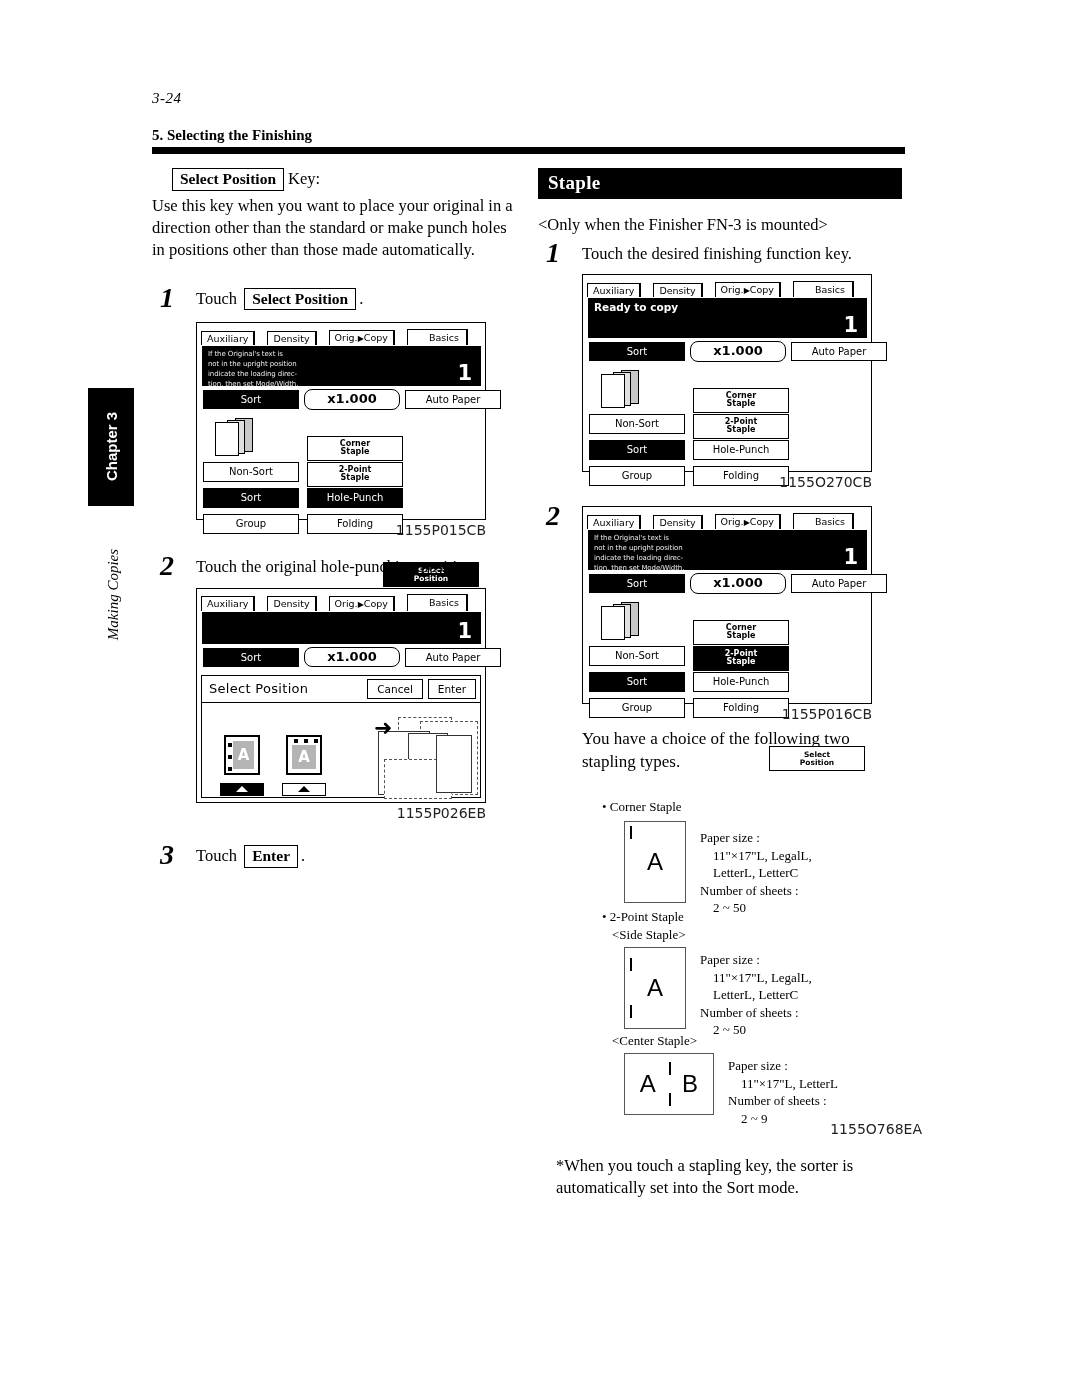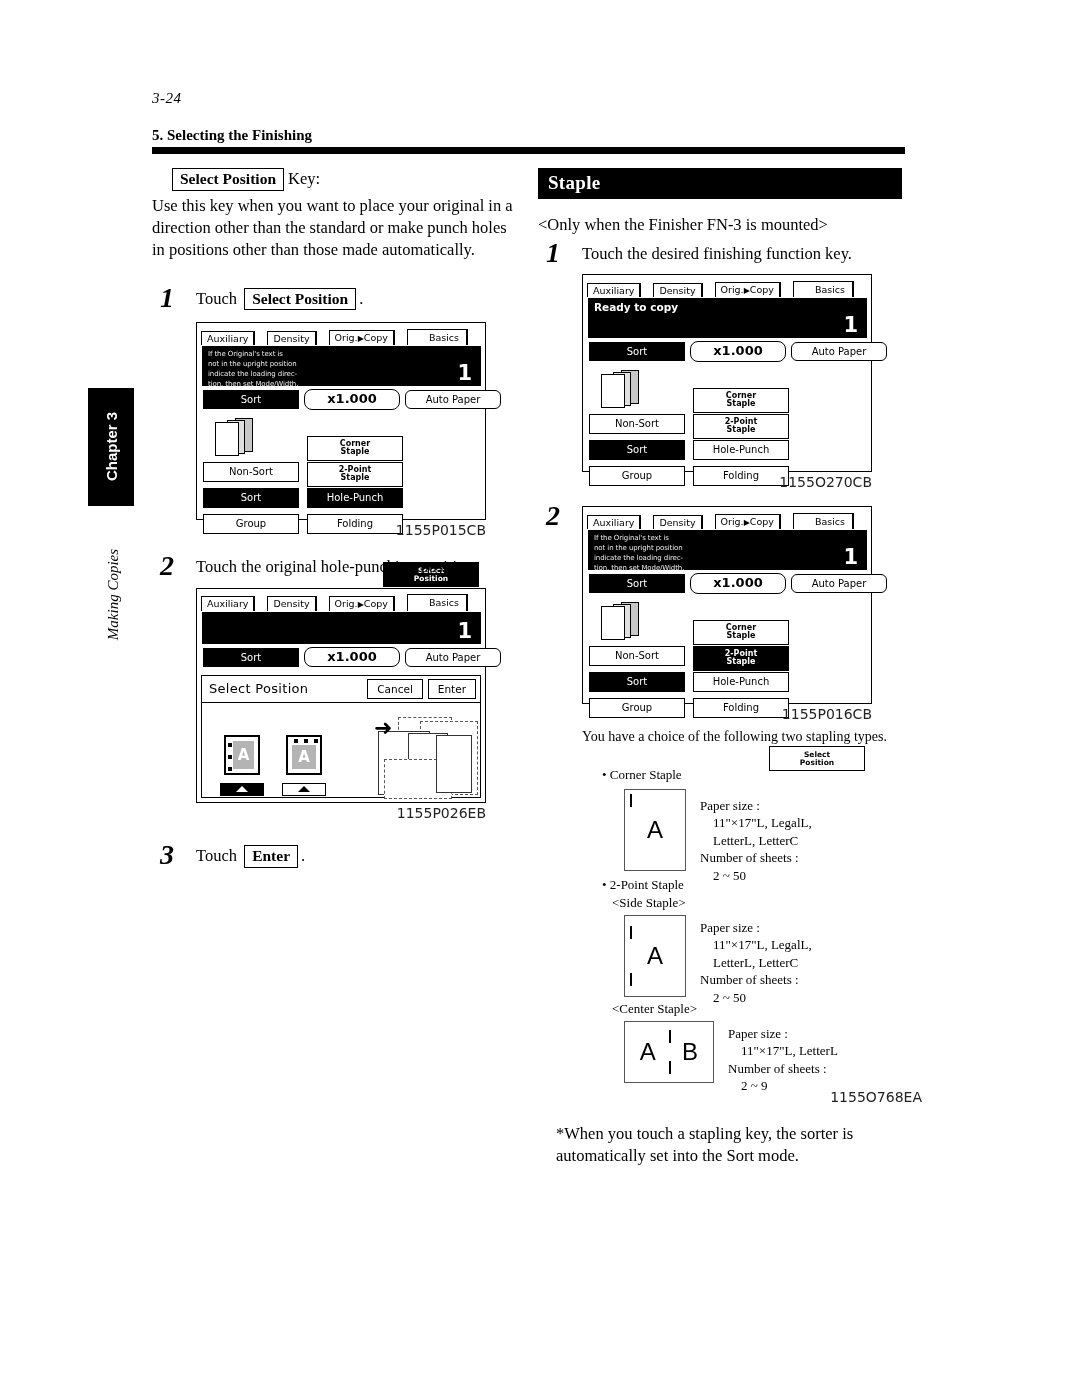--- a/index.html
+++ b/index.html
@@ -92,21 +92,21 @@
 
   .lcd-row3{display:flex;gap:5px;margin:3px 5px 0 6px;align-items:center;}
   .btn{
     border:1.2px solid #000;background:#fff;text-align:center;font-size:10px;
     padding:3px 0;line-height:1.1;box-sizing:border-box;
   }
   .btn.inv{background:#000;color:#fff;}
   .btn.big{font-size:13px;font-weight:bold;padding:2px 0;border-radius:8px;}
   .r3a{flex:0 0 96px;}
   .r3b{flex:0 0 96px;}
-  .r3c{flex:0 0 96px;border-radius:6px;}
+  .r3c{flex:0 0 96px;}
 
   .lcd-grid{position:relative;margin:6px 6px 0 6px;}
   .gcol{position:absolute;}
   .keybtn{
     border:1.3px solid #000;background:#fff;text-align:center;font-size:10px;
     padding:4px 0;line-height:1.05;box-sizing:border-box;width:96px;
   }
   .keybtn.small{font-size:8px;font-weight:bold;padding:3px 0;}
   .keybtn.inv{background:#000;color:#fff;}
   .keybtn.tiny{font-size:7.5px;font-weight:bold;padding:4px 0;margin-top:48px;}
@@ -411,23 +411,23 @@
           <div class="gcol keybtn" style="left:104px;top:72px;">Hole-Punch</div>
           <div class="gcol keybtn" style="left:104px;top:98px;">Folding</div>
 
           <div class="gcol keybtn tiny" style="left:180px;top:98px;white-space:pre-line;">Select
 Position</div>
         </div>
       </div>
       <div class="figref" style="top:200px;">1155P016CB</div>
     </div>
 
-    <div style="margin:24px 0 0 44px;font-size:14px;line-height:1.32;width:310px;">You have a choice of the following two stapling types.</div>
-
-    <div style="position:relative;margin:20px 0 0 58px;width:310px;height:340px;">
+    <div style="margin:24px 0 0 44px;font-size:17px;line-height:1.32;width:310px;">You have a choice of the following two stapling types.</div>
+
+    <div style="position:relative;margin:26px 0 0 58px;width:310px;height:340px;">
 
       <div class="bullet" style="position:absolute;left:6px;top:0;">• Corner Staple</div>
       <div class="sheetbox" style="left:28px;top:22px;width:62px;height:82px;position:absolute;">
         <span class="L">A</span>
         <span class="mark" style="left:5px;top:4px;height:13px;"></span>
       </div>
       <div class="spec" style="position:absolute;left:104px;top:30px;">
         <div>Paper size :</div>
         <div class="ind">11"×17"L, LegalL,</div>
         <div class="ind">LetterL, LetterC</div>

